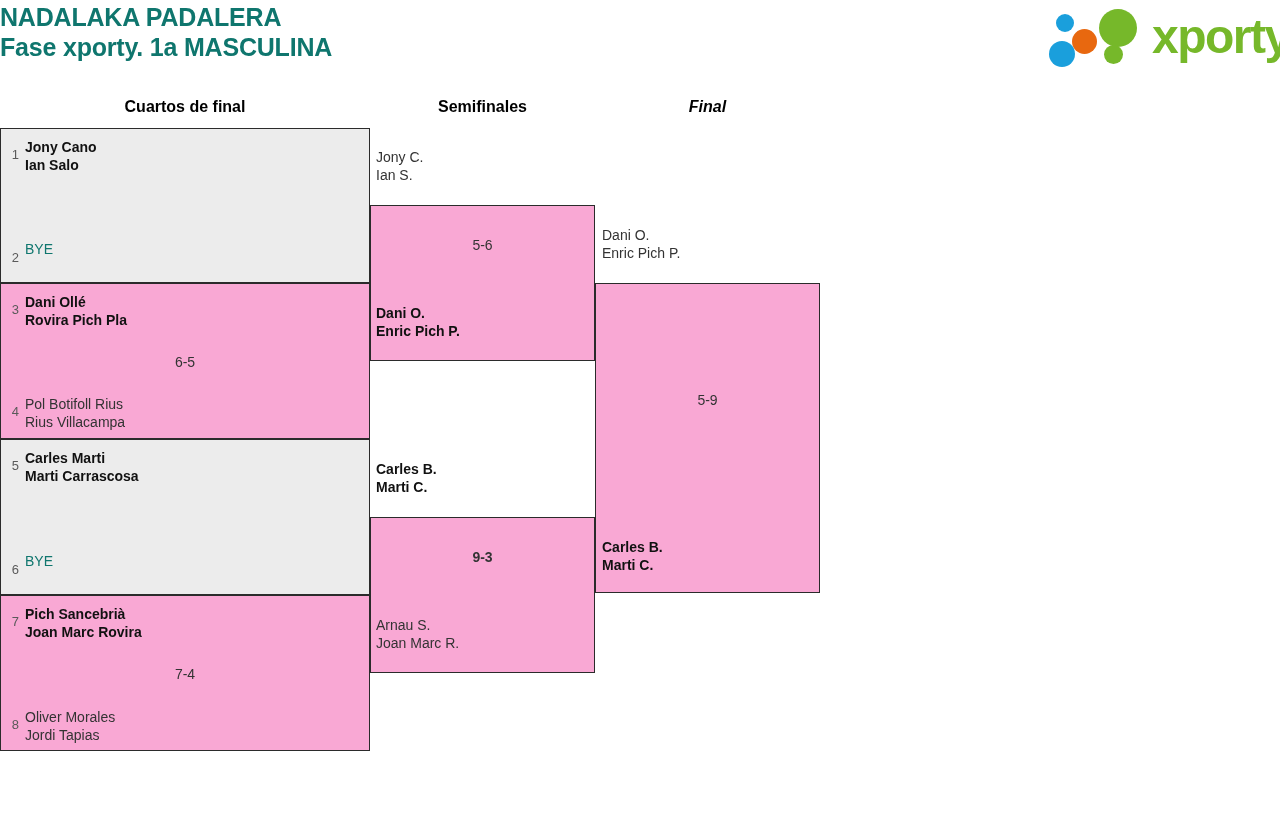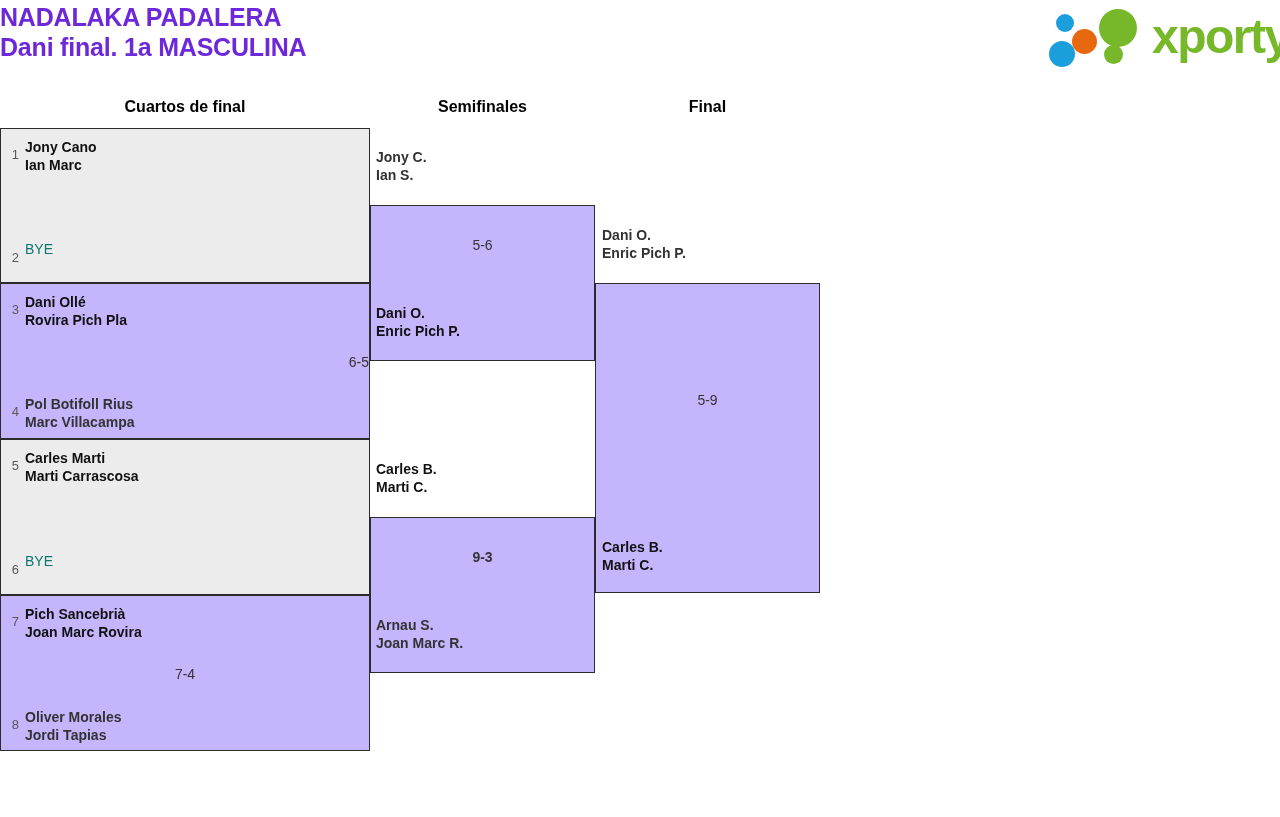--- a/index.html
+++ b/index.html
@@ -22,21 +22,21 @@
   }
   #title-block {
     position: absolute;
     left: 0px; top: 2px;
   }
   .title-line {
     font-size: 25px;
     font-weight: bold;
     line-height: 30px;
     letter-spacing: -0.2px;
-    color: #6d28d9;
+    color: #0f766e;
     white-space: nowrap;
   }
   #logo {
     position: absolute;
     right: 6px; top: 6px;
     width: 230px; height: 62px;
   }
   #logo-word {
     position: absolute;
     left: 108px; top: 5px;
@@ -62,21 +62,21 @@
   #bracket {
     position: absolute;
     left: 0; top: 0; width: 1280px; height: 817px;
   }
 
   .match {
     position: absolute;
     border: 1px solid #2b2b2b;
   }
   .match.shaded { background: #ececec; }
-  .match.plain  { background: #c4b5fd; }
+  .match.plain  { background: #f9a8d4; }
 
   .team {
     position: absolute;
     left: 0; right: 0;
     display: flex;
     align-items: flex-start;
   }
   .seed {
     width: 24px;
     min-width: 24px;
@@ -87,90 +87,90 @@
     line-height: 18px;
     padding-top: 9px;
   }
   .names {
     font-size: 14px;
     line-height: 18px;
     color: #1a1a1a;
     padding-top: 1px;
   }
   .names.winner { font-weight: bold; color: #111111; }
-  .names.loser  { font-weight: bold; color: #333333; }
+  .names.loser  { font-weight: normal; color: #333333; }
   .names.bye    { font-weight: normal; color: #0f766e; font-size: 14px; padding-top: 0px; }
   .nm { display: block; white-space: nowrap; }
 
   .score {
     position: absolute;
     font-size: 14px;
     color: #333333;
     text-align: center;
     white-space: nowrap;
   }
 </style>
 </head>
 <body>
 
 <div id="header">
 
   <div id="title-block">
     <div class="title-line">NADALAKA PADALERA</div>
-    <div class="title-line">Dani final. 1a MASCULINA</div>
+    <div class="title-line">Fase xporty. 1a MASCULINA</div>
   </div>
 
   <div id="logo">
     <span class="dot" style="left:12px;  top:8px;  width:18px; height:18px; background:#1a9fdc;"></span>
     <span class="dot" style="left:28px;  top:23px; width:25px; height:25px; background:#e8680f;"></span>
     <span class="dot" style="left:5px;   top:35px; width:26px; height:26px; background:#1a9fdc;"></span>
     <span class="dot" style="left:55px;  top:3px;  width:38px; height:38px; background:#76b82a;"></span>
     <span class="dot" style="left:60px;  top:39px; width:19px; height:19px; background:#76b82a;"></span>
     <span id="logo-word">xporty</span>
   </div>
 
 </div>
 
 <div class="round-header" style="left:0px;   top:98px; width:370px;">Cuartos de final</div>
 <div class="round-header" style="left:370px; top:98px; width:225px;">Semifinales</div>
-<div class="round-header" style="left:595px; top:98px; width:225px;">Final</div>
+<div class="round-header" style="left:595px; top:98px; width:225px;font-style:italic;">Final</div>
 
 <div id="bracket">
 
   <div class="match shaded" style="left:0px; top:128px; width:370px; height:155px;">
     <div class="team" style="top:8px;">
       <span class="seed">1</span>
       <span class="names winner">
         <span class="nm">Jony Cano</span>
-        <span class="nm">Ian Marc</span>
+        <span class="nm">Ian Salo</span>
       </span>
     </div>
     <div class="score" style="left:0px; right:0px; top:68px;"></div>
     <div class="team" style="top:111px;">
       <span class="seed">2</span>
       <span class="names bye">
         <span class="nm">BYE</span>
       </span>
     </div>
   </div>
 
   <div class="match plain" style="left:0px; top:283px; width:370px; height:156px;">
     <div class="team" style="top:8px;">
       <span class="seed">3</span>
       <span class="names winner">
         <span class="nm">Dani Ollé</span>
         <span class="nm">Rovira Pich Pla</span>
       </span>
     </div>
-    <div class="score" style="left:0px; right:0px; top:70px;text-align:right;">6-5</div>
+    <div class="score" style="left:0px; right:0px; top:70px;">6-5</div>
     <div class="team" style="top:110px;">
       <span class="seed">4</span>
       <span class="names loser">
         <span class="nm">Pol Botifoll Rius</span>
-        <span class="nm">Marc Villacampa</span>
+        <span class="nm">Rius Villacampa</span>
       </span>
     </div>
   </div>
 
   <div class="match shaded" style="left:0px; top:439px; width:370px; height:156px;">
     <div class="team" style="top:8px;">
       <span class="seed">5</span>
       <span class="names winner">
         <span class="nm">Carles Marti</span>
         <span class="nm">Marti Carrascosa</span>

